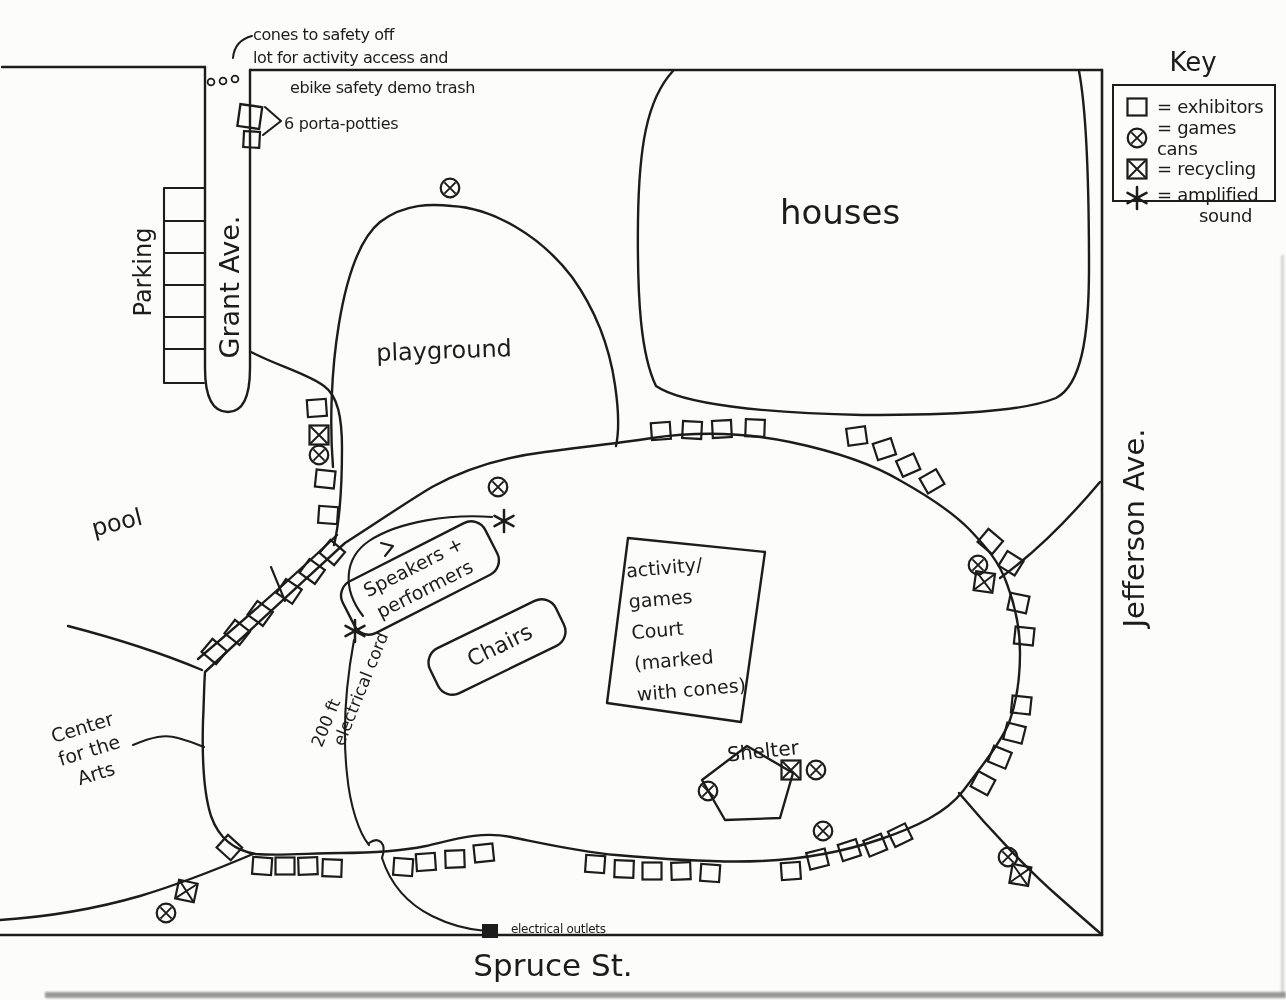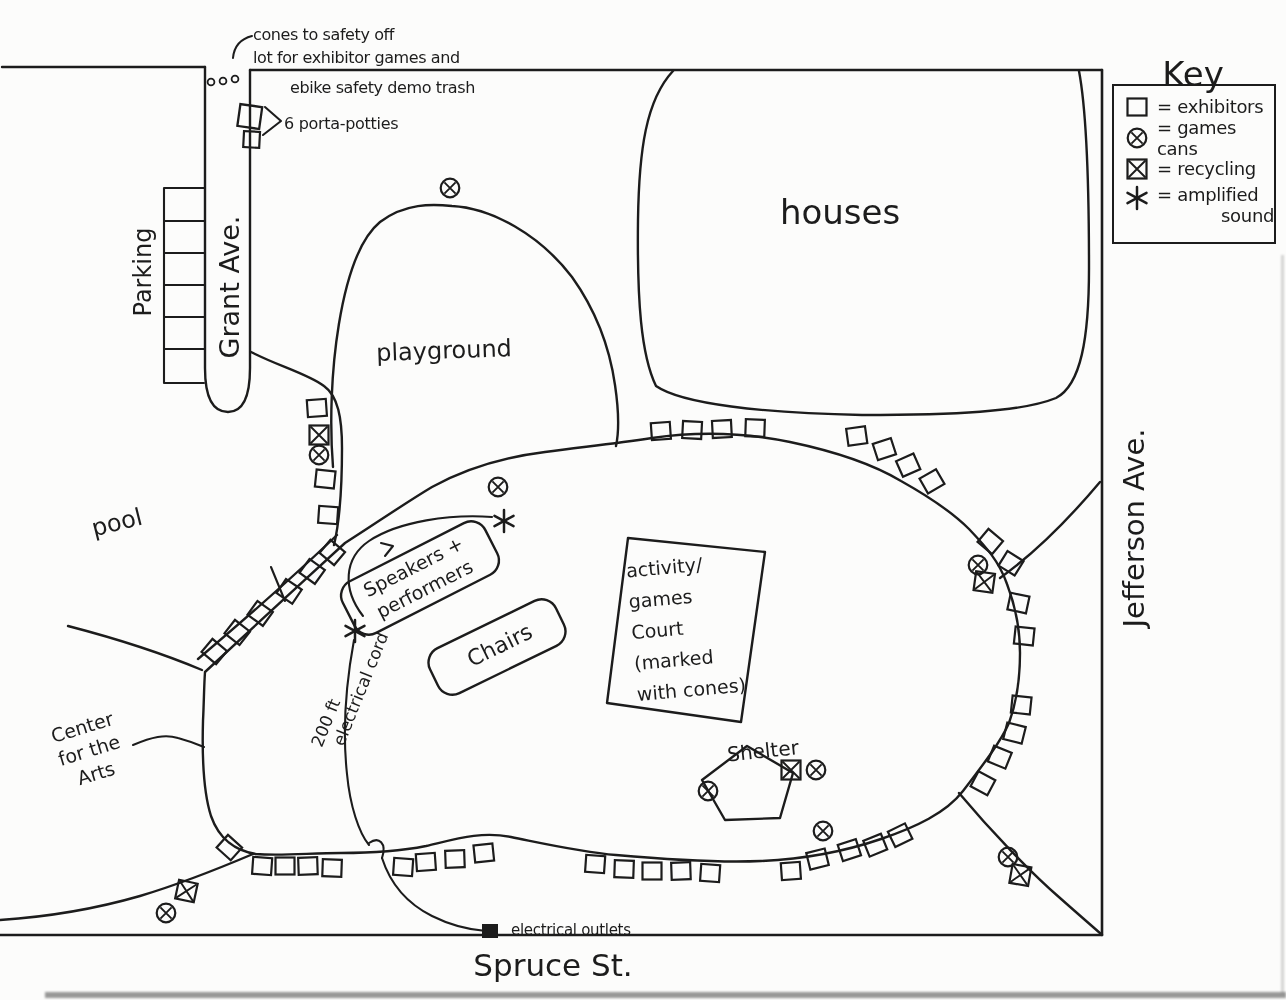--- a/index.html
+++ b/index.html
@@ -2,21 +2,21 @@
 <html><head>
 <meta charset="utf-8">
 <style>
   html,body{margin:0;padding:0;background:#e9e9e9;}
   .map{position:relative;width:1286px;height:1000px;background:#fcfcfb;overflow:hidden;
        font-family:"DejaVu Sans",sans-serif;color:#1c1c1c;}
   svg.lines{position:absolute;left:0;top:0;}
   .lbl{position:absolute;white-space:nowrap;line-height:1.12;transform:translate(-50%,-50%);}
   .lbl-l{position:absolute;white-space:nowrap;line-height:1.12;transform:translate(0,-50%);}
   .marker{position:absolute;}
-  .key-box{position:absolute;left:1112px;top:84px;width:164px;height:160px;
+  .key-box{position:absolute;left:1112px;top:84px;width:164px;height:118px;
            border:2.4px solid #1c1c1c;box-sizing:border-box;padding:5px 0 0 9px;}
   .krow{display:flex;align-items:center;gap:7px;height:31px;}
   .krow.tall{height:auto;align-items:flex-start;}
   .ki{width:27px;height:27px;display:flex;align-items:center;justify-content:center;flex:none;}
   .klabel{font-size:18px;letter-spacing:-0.3px;}
   .scan-bottom{position:absolute;left:45px;right:0;top:992px;height:6px;
                background:rgba(70,70,70,.55);filter:blur(1px);}
   .scan-right{position:absolute;left:1281px;top:255px;bottom:6px;width:3px;
               background:rgba(120,120,120,.30);filter:blur(1px);}
 </style>
@@ -334,31 +334,31 @@
     <div>activity/</div>
     <div>games</div>
     <div>Court</div>
     <div>(marked</div>
     <div>with cones)</div>
   </div>
 
   <div class="lbl" style="left:763px;top:751px;font-size:20px;transform:translate(-50%,-50%) rotate(-6deg);">Shelter</div>
 
   <div class="lbl-l" style="left:253px;top:35px;font-size:16px;letter-spacing:-0.4px;">cones to safety off</div>
-  <div class="lbl-l" style="left:253px;top:58px;font-size:16px;letter-spacing:-0.4px;">lot for exhibitor games and</div>
+  <div class="lbl-l" style="left:253px;top:58px;font-size:16px;letter-spacing:-0.4px;">lot for activity access and</div>
   <div class="lbl-l" style="left:290px;top:88px;font-size:16px;letter-spacing:-0.4px;">ebike safety demo trash</div>
 
   <div class="lbl-l" style="left:284px;top:124px;font-size:16px;letter-spacing:-0.3px;">6 porta-potties</div>
 
-  <div class="lbl-l" style="left:511px;top:930px;font-size:15px;letter-spacing:-0.3px;">electrical outlets</div>
+  <div class="lbl-l" style="left:511px;top:930px;font-size:12px;letter-spacing:-0.3px;">electrical outlets</div>
 
   <div class="lbl" style="left:326px;top:723px;font-size:17px;transform:translate(-50%,-50%) rotate(-68deg);">200 ft</div>
   <div class="lbl" style="left:361px;top:689px;font-size:17px;transform:translate(-50%,-50%) rotate(-68deg);">electrical cord</div>
 
-  <div class="lbl" style="left:1193px;top:74px;font-size:34px;">Key</div>
+  <div class="lbl" style="left:1193px;top:63px;font-size:26px;">Key</div>
   <div class="key-box">
     <div class="krow">
       <span class="ki">
           <svg width="24" height="22">
             <rect x="2.5" y="2.5" width="19" height="17" fill="none" stroke="#1c1c1c" stroke-width="2.2"></rect>
           </svg>
         </span>
       <span class="klabel">= exhibitors</span>
     </div>
     <div class="krow">
@@ -384,20 +384,20 @@
           <svg width="26" height="26">
             <g stroke="#1c1c1c" stroke-width="2.5" stroke-linecap="round">
               <line x1="13" y1="2" x2="13" y2="24"></line>
               <line x1="3.5" y1="7.8" x2="22.5" y2="18.2"></line>
               <line x1="22.5" y1="7.8" x2="3.5" y2="18.2"></line>
             </g>
           </svg>
         </span>
       <span class="klabel">
         <div>= amplified</div>
-        <div style="margin-left:64px;">sound</div>
+        <div style="margin-left:42px;">sound</div>
       </span>
     </div>
   </div>
 
   <div class="scan-bottom"></div>
   <div class="scan-right"></div>
 </div>
 
 </body></html>

